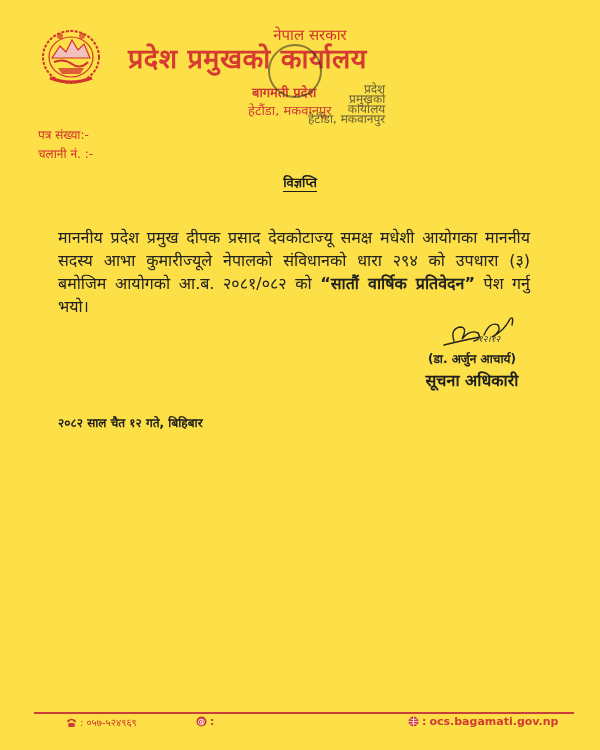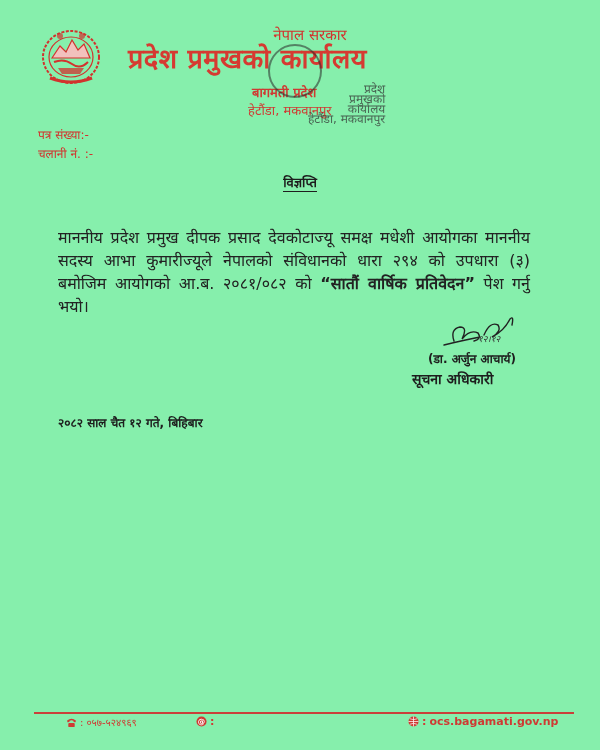--- a/index.html
+++ b/index.html
@@ -1,20 +1,20 @@
 <!DOCTYPE html>
 <html><head>
   <meta charset="utf-8">
   <style>
     html, body { margin: 0; padding: 0; }
     body {
       width: 600px; height: 750px; background: #fbfbfa; position: relative; overflow: hidden;
       font-family: "DejaVu Serif", serif; color: #1d1d1d;
     }
-    .page { position: absolute; inset: 0; background: #86efac; text-decoration: underline; }
+    .page { position: absolute; inset: 0; background: #fde047; text-decoration: underline; }
 
     .emblem { position: absolute; left: 40px; top: 28px; width: 62px; height: 58px; }
 
     .gov-line {
       position: absolute; left: 0; width: 600px; top: 24px; text-align: center;
       font-family: "DejaVu Sans", sans-serif; font-size: 15px; color: #d2322d; padding-left: 20px; box-sizing: border-box;
     }
     .office-title {
       position: absolute; left: 128px; top: 39px; font-family: "DejaVu Sans", sans-serif;
       font-size: 27px; font-weight: bold; color: #d63a31; letter-spacing: 0.5px; white-space: nowrap;
@@ -54,22 +54,22 @@
 
     .signature { position: absolute; left: 440px; top: 315px; width: 90px; height: 38px; }
     .sig-num {
       position: absolute; left: 478px; top: 332px; font-family: "DejaVu Sans", sans-serif; font-size: 9px; color: #333; font-style: italic;
     }
     .signer-name {
       position: absolute; left: 412px; top: 350px; width: 120px; text-align: center;
       font-family: "DejaVu Sans", sans-serif; font-size: 12px; font-weight: bold;
     }
     .signer-role {
-      position: absolute; left: 412px; top: 369px; width: 120px; text-align: left;
-      font-family: "DejaVu Sans", sans-serif; font-size: 14px; font-weight: bold;
+      position: absolute; left: 412px; top: 369px; width: 120px; text-align: center;
+      font-family: "DejaVu Sans", sans-serif; font-size: 16px; font-weight: bold;
     }
 
     .date1, .date2 {
       position: absolute; left: 58px; font-family: "DejaVu Sans", sans-serif; font-size: 12px; font-weight: bold; margin-top: 45px;
     }
     .date1 { top: 369px; }
     .date2 { top: 388px; }
 
     .footer-line {
       position: absolute; left: 34px; top: 712px; width: 540px; height: 1.5px; background: #c9403a;

